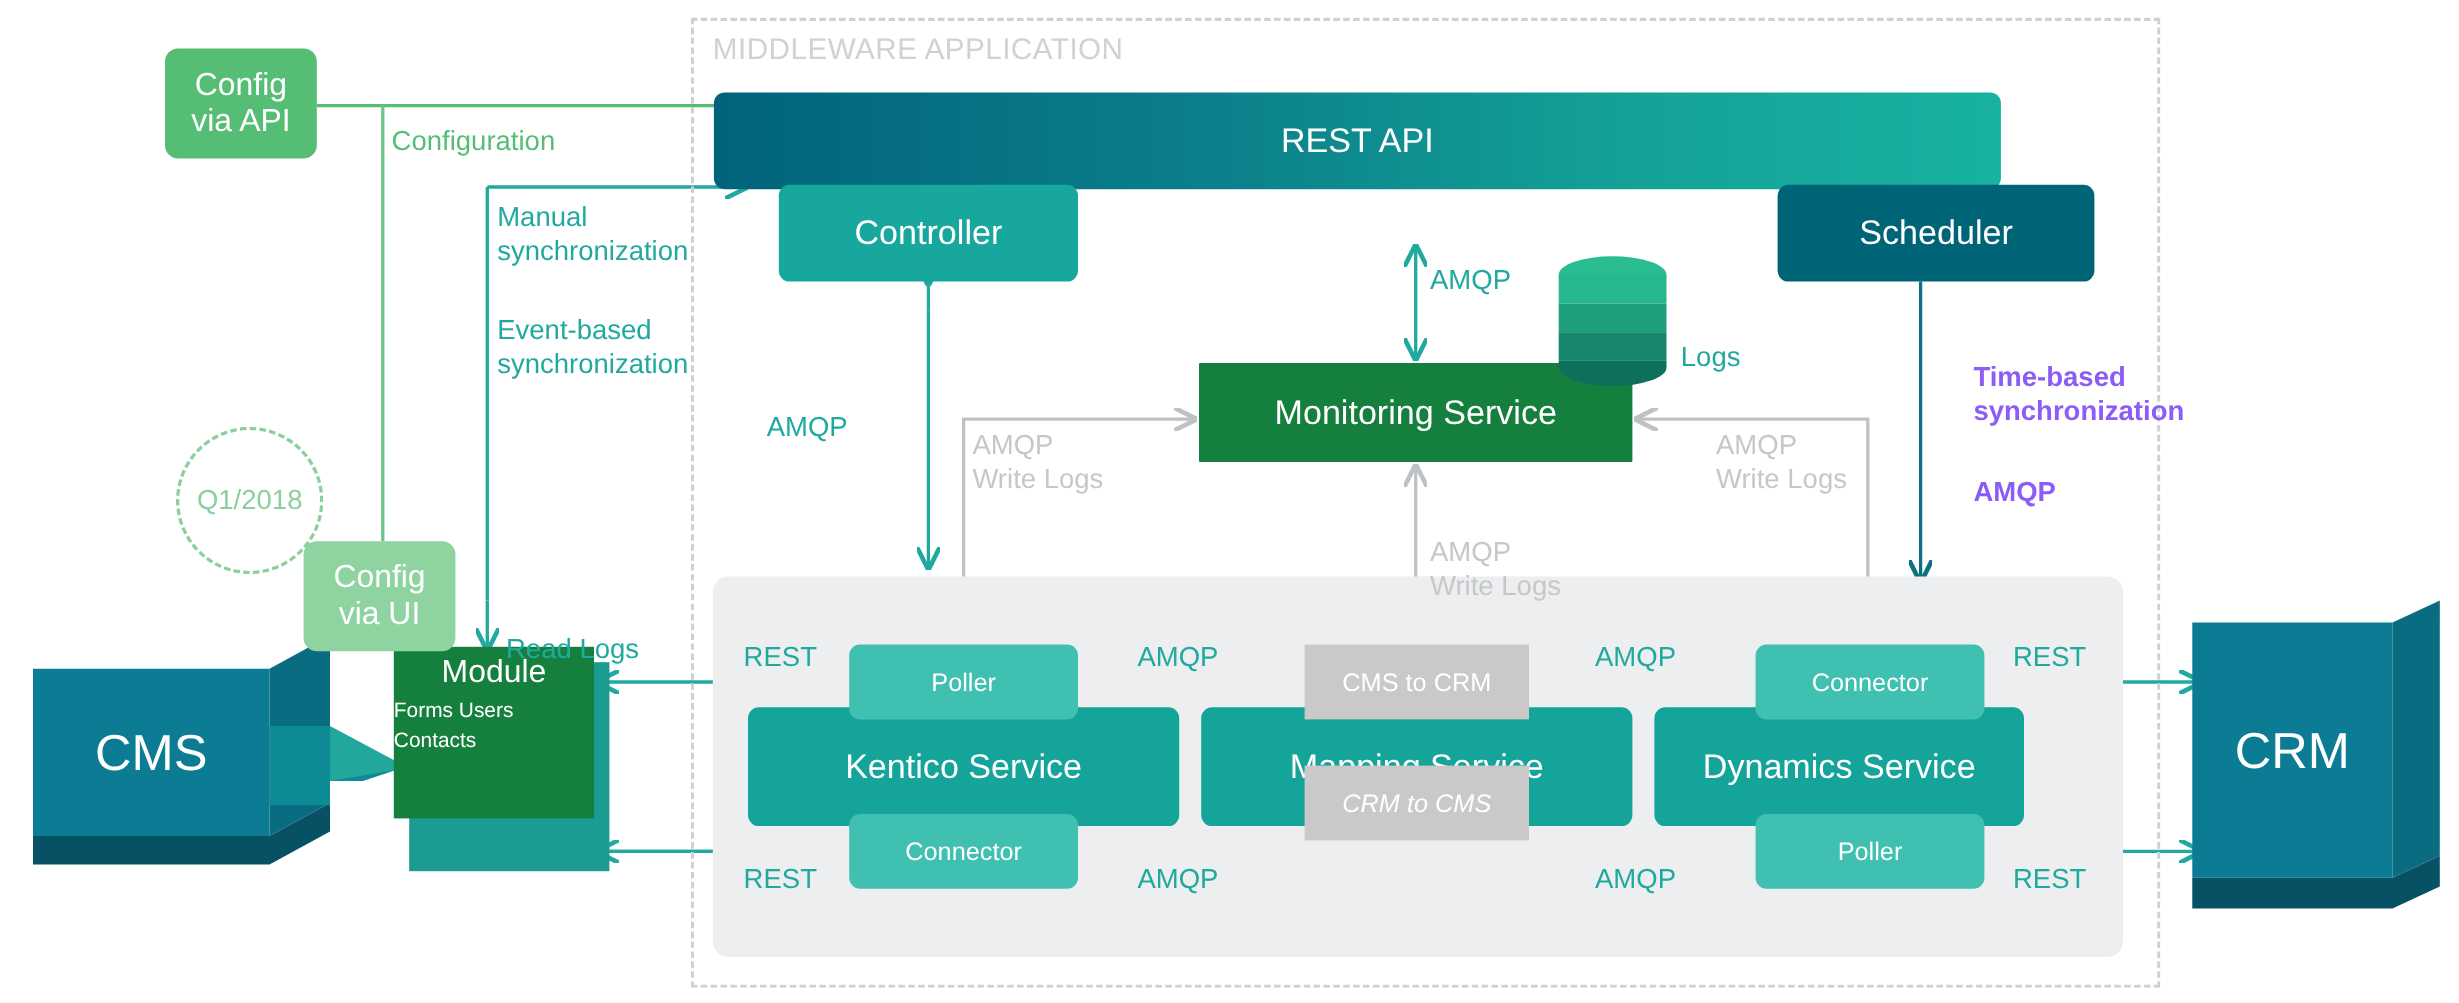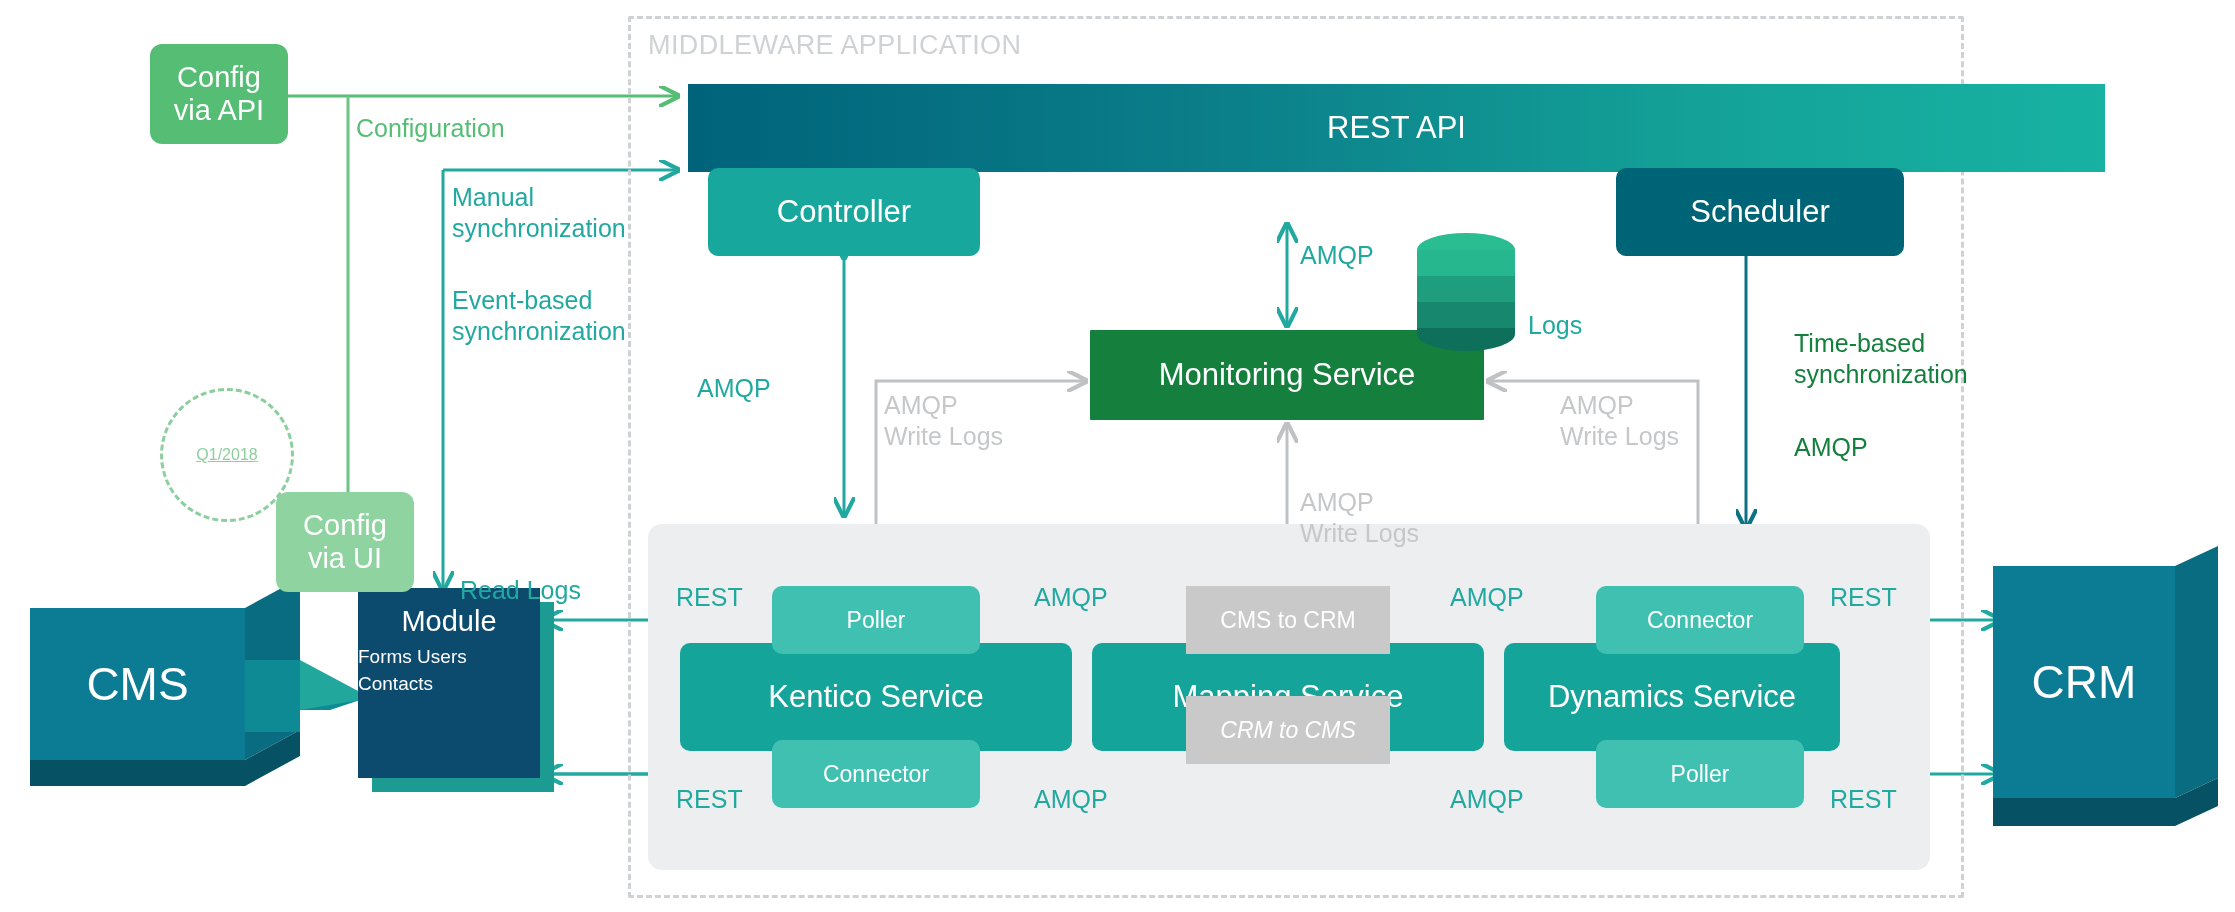--- a/index.html
+++ b/index.html
@@ -12,21 +12,21 @@
 
   
   #mw-frame{position:absolute;left:628px;top:16px;width:1330px;height:876px;
             border:3px dashed #cfd2d4;border-radius:2px;}
   #mw-title{position:absolute;left:648px;top:30px;font-size:27px;color:#cfd2d4;letter-spacing:.4px;}
 
   
   #svc-panel{position:absolute;left:648px;top:524px;width:1282px;height:346px;background:#eceef0;border-radius:14px;}
 
   
-  #restapi{left:688px;top:84px;width:1417px;height:88px;border-radius:0;
+  #restapi{left:649px;top:84px;width:1170px;height:88px;border-radius:10px;
            background:linear-gradient(90deg,#00637a 0%,#0b7f8a 38%,#14a298 72%,#17b2a2 100%);
            font-size:31px;}
 
   #controller{left:708px;top:168px;width:272px;height:88px;border-radius:10px;background:#17a79d;font-size:31px;}
   #scheduler{left:1616px;top:168px;width:288px;height:88px;border-radius:10px;background:#006477;font-size:31px;}
   #monitoring{left:1090px;top:330px;width:394px;height:90px;border-radius:1px;background:#15803d;font-size:31px;}
 
   
   .svc{font-size:31px;background:#14a49a;border-radius:10px;height:108px;top:643px;}
   #kentico{left:680px;width:392px;}
@@ -41,33 +41,33 @@
 
   .greybox{font-size:23px;background:#c9c9c9;border-radius:0;height:68px;width:204px;}
   #cms2crm{left:1186px;top:586px;}
   #crm2cms{left:1186px;top:696px;font-style:italic;}
 
   
   #cfg-api{left:150px;top:44px;width:138px;height:100px;border-radius:12px;background:#56bd74;font-size:29px;}
   #cfg-ui{left:276px;top:492px;width:138px;height:100px;border-radius:12px;background:#8ed3a0;font-size:29px;}
   #q1{position:absolute;left:160px;top:388px;width:128px;height:128px;border-radius:50%;
       border:3px dashed #8ccf9e;display:flex;align-items:center;justify-content:center;
-      color:#8ccf9e;font-size:16px;text-decoration:underline;}
+      color:#8ccf9e;font-size:25px;}
 
   
   #module-shadow{position:absolute;left:372px;top:602px;width:182px;height:190px;background:#1c9b92;}
-  #module{position:absolute;left:358px;top:588px;width:182px;height:190px;background:#0c4a6e;
-          color:#fff;display:flex;flex-direction:column;align-items:center;justify-content:flex-start;padding-top:18px;box-sizing:border-box;}
+  #module{position:absolute;left:358px;top:588px;width:182px;height:156px;background:#15803d;
+          color:#fff;display:flex;flex-direction:column;align-items:center;justify-content:flex-start;padding-top:8px;box-sizing:border-box;}
   #module .m-title{font-size:29px;line-height:1.1;}
   #module .m-sub{font-size:19px;line-height:1.42;margin-top:6px;}
 
   
   .t-green{color:#56bd74;}
   .t-teal{color:#21a9a0;}
-  .t-darkteal{color:#15803d;}
+  .t-darkteal{color:#8b5cf6;font-weight:bold;}
   .t-grey{color:#c5c7c9;}
   .lbl.md{font-size:25px;}
 
   svg{position:absolute;left:0;top:0;width:2235px;height:912px;overflow:visible;pointer-events:none;}
 </style>
 </head>
 <body>
 
 <div id="stage">
 

